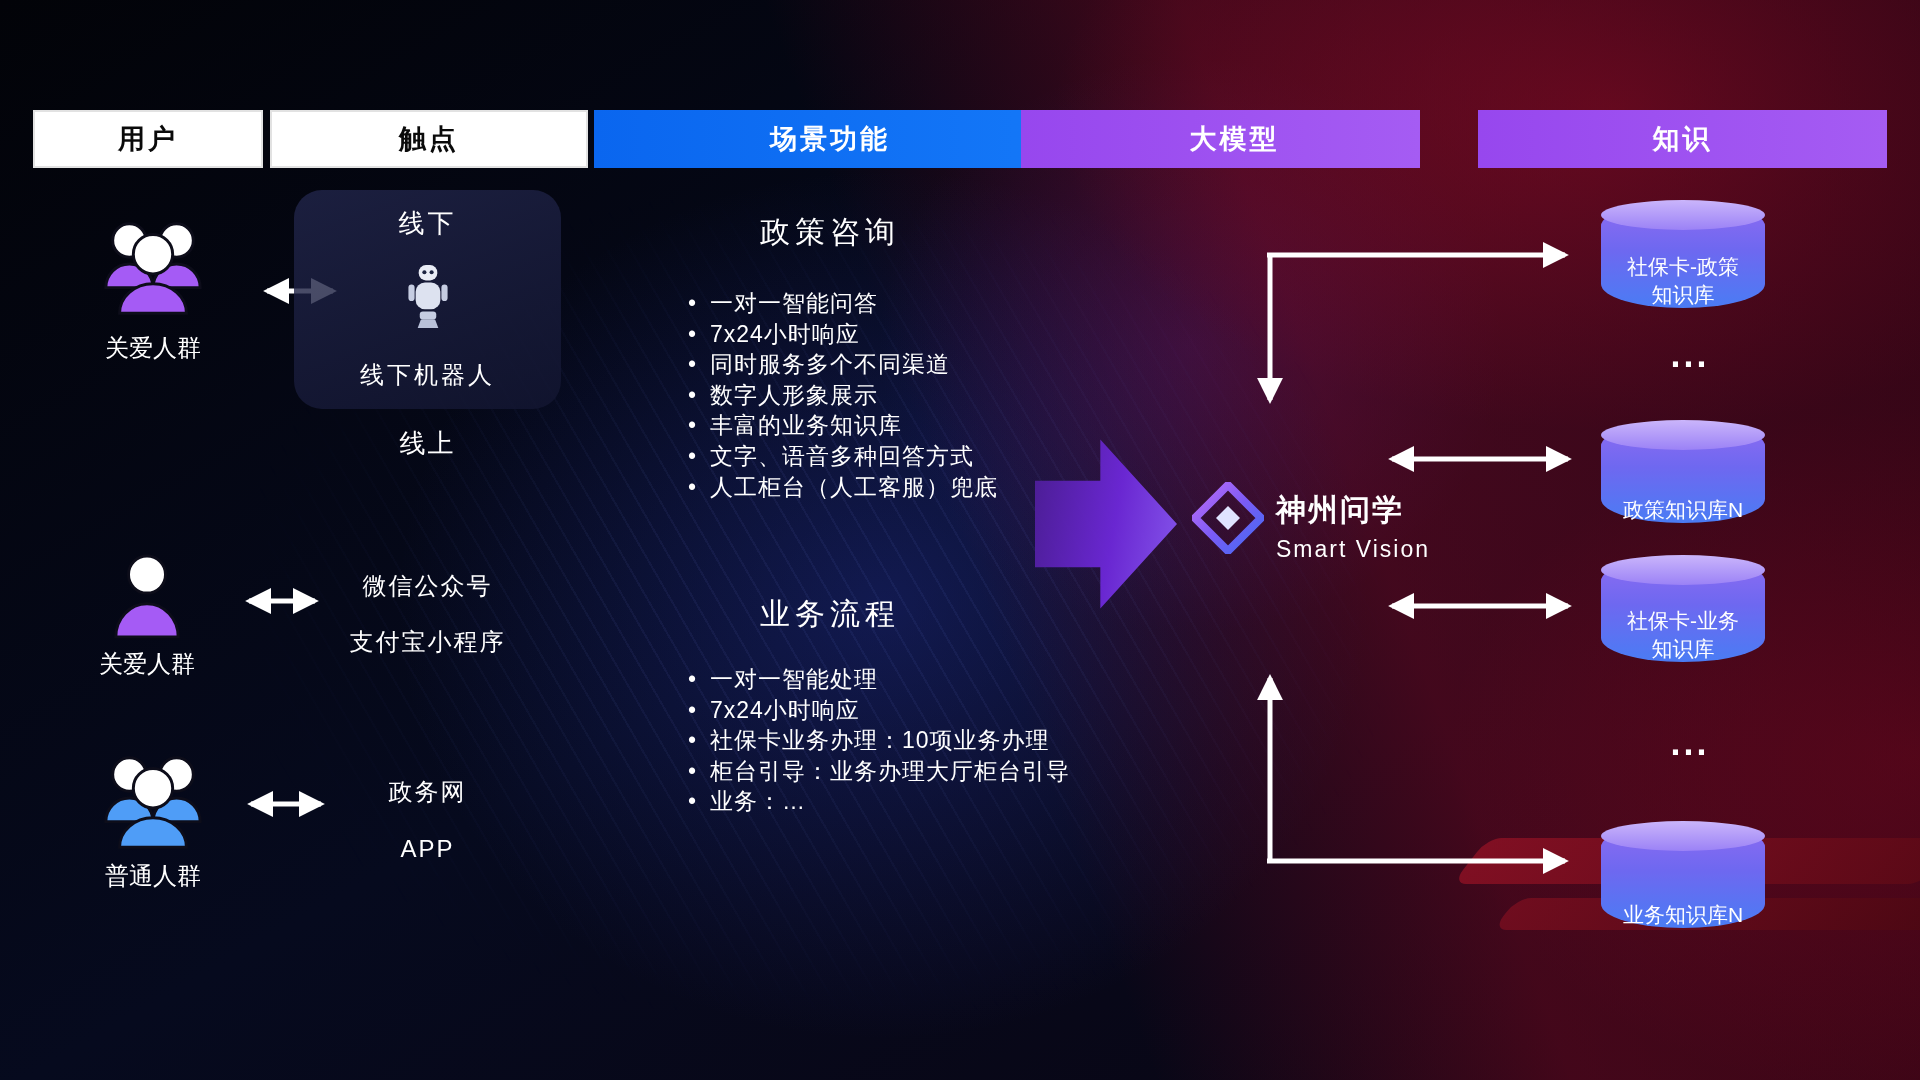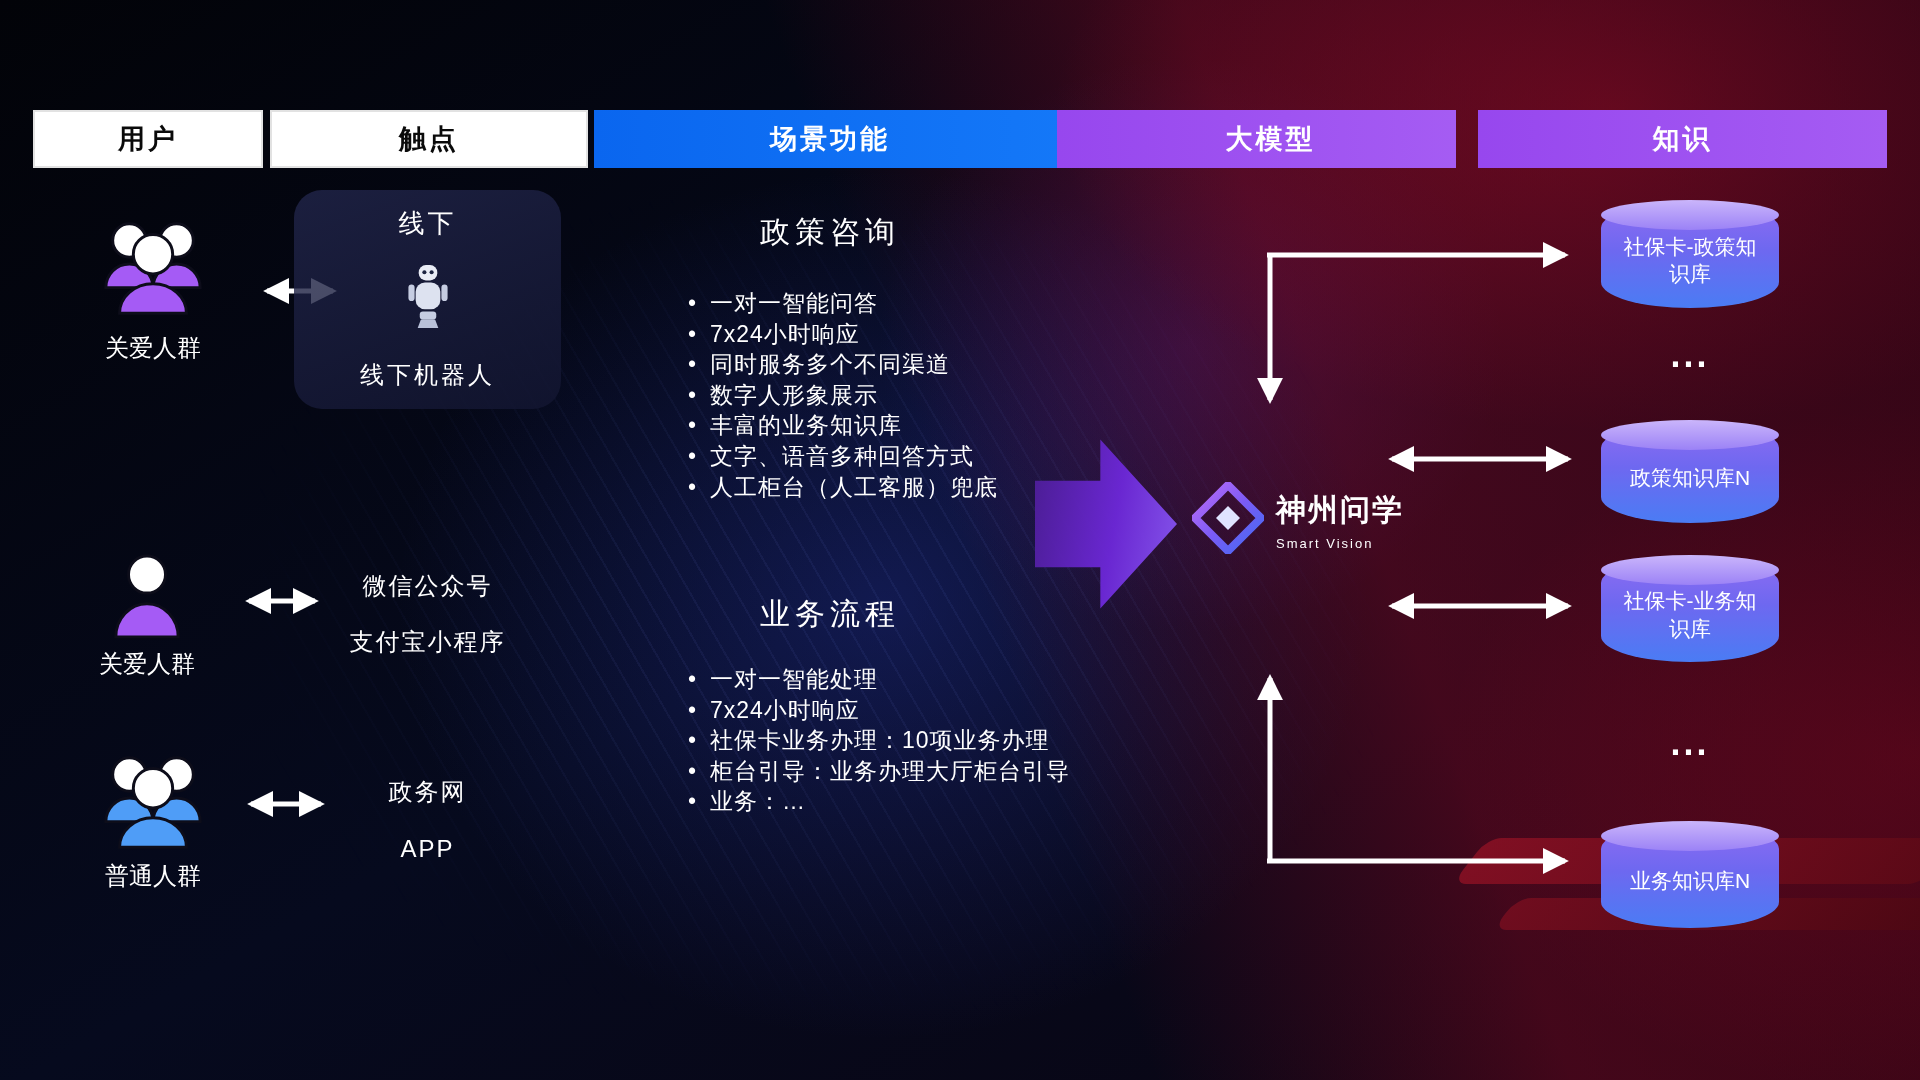--- a/index.html
+++ b/index.html
@@ -58,27 +58,27 @@
   .big-arrow {
     position:absolute; left:1035px; top:430px; width:142px; height:188px; z-index:1;
     background:linear-gradient(100deg,#4c1d95,#6d28d9 55%,#8b5cf6);
     clip-path:polygon(0 27%, 46% 27%, 46% 5%, 100% 50%, 46% 95%, 46% 73%, 0 73%);
     opacity:.95;
   }
 
   .logo-block { position:absolute; left:1192px; top:482px; z-index:3; display:flex; align-items:flex-start; }
   .logo-text { margin-left:12px; margin-top:8px; }
   .logo-name { font-size:30px; font-weight:bold; letter-spacing:2px; }
-  .logo-sub  { font-size:13px; letter-spacing:2px; margin-top:5px; }
+  .logo-sub  { font-size:23px; letter-spacing:2px; margin-top:5px; }
 
   .cylinder {
-    position:absolute; left:1601px; width:178px; z-index:3;
+    position:absolute; left:1601px; width:164px; z-index:3;
     background:linear-gradient(180deg,#8f6cf2 0%,#6e68f0 45%,#4a7cf4 100%);
     border-radius:89px / 26px;
-    display:flex; align-items:center; justify-content:center; text-align:center;
+    display:flex; align-items:flex-end; justify-content:center; text-align:center;
     font-size:21px; line-height:1.3; padding:10px 16px 0; color:#fff;
   }
   .cylinder::before {
     content:""; position:absolute; top:-2px; left:0; width:100%; height:30px;
     border-radius:50%; background:linear-gradient(180deg,#cab5fb,#9b82f6);
   }
   .cylinder span { position:relative; z-index:1; }
   .kb-dots { position:absolute; left:1601px; width:178px; z-index:3; text-align:center; font-size:36px; font-weight:bold; letter-spacing:3px; }
 
   .connectors { position:absolute; left:0; top:0; z-index:2; pointer-events:none; }
@@ -88,21 +88,21 @@
 
 <div id="stage">
 
   <div class="streaks"></div>
   <div class="chevron-red chev1"></div>
   <div class="chevron-red chev2"></div>
 
   <div class="hdr white" style="left:33px;   width:230px;">用户</div>
   <div class="hdr white" style="left:270px;  width:318px;">触点</div>
   <div class="hdr blue" style="left:594px;  width:472px;">场景功能</div>
-  <div class="hdr purple" style="left:1057px; width:399px;padding-left:28px;">大模型</div>
+  <div class="hdr purple" style="left:1021px; width:399px;padding-left:28px;">大模型</div>
   <div class="hdr purple" style="left:1478px; width:409px;">知识</div>
 
   <div class="icon-wrap" style="left:94px; top:214px;">
     <svg viewBox="0 0 120 104" width="118" height="104">
       <g stroke="#0d0d1a" stroke-width="3">
         <circle cx="36" cy="26" r="17" fill="#fff"></circle>
         <path d="M12,74 a24,24 0 0,1 48,0 z" fill="#a55bf5"></path>
         <circle cx="84" cy="26" r="17" fill="#fff"></circle>
         <path d="M60,74 a24,24 0 0,1 48,0 z" fill="#a55bf5"></path>
         <circle cx="60" cy="40" r="20" fill="#fff"></circle>
@@ -146,20 +146,21 @@
         <rect x="10" y="18" width="24" height="26" rx="9" fill="#dde2f0"></rect>
         <rect x="3" y="20" width="6" height="16" rx="3" fill="#c6cde2"></rect>
         <rect x="35" y="20" width="6" height="16" rx="3" fill="#c6cde2"></rect>
         <rect x="14" y="46" width="16" height="8" rx="3" fill="#c6cde2"></rect>
         <path d="M12,62 h20 l-3,-8 h-14 z" fill="#b8c0d8"></path>
       </svg>
     </div>
     <div class="tp-title" style="font-size:24px;">线下机器人</div>
   </div>
 
+  <div class="tp-item" style="top:426px; font-size:26px;">线上</div>
   <div class="tp-item" style="top:570px;">微信公众号</div>
   <div class="tp-item" style="top:626px;">支付宝小程序</div>
   <div class="tp-item" style="top:776px;">政务网</div>
   <div class="tp-item" style="top:835px;">APP</div>
 
   <div class="section-title" style="top:212px;">政策咨询</div>
   <ul class="bullet-list" style="left:680px; top:290px;">
     <li>一对一智能问答</li>
     <li>7x24小时响应</li>
     <li>同时服务多个不同渠道</li>

